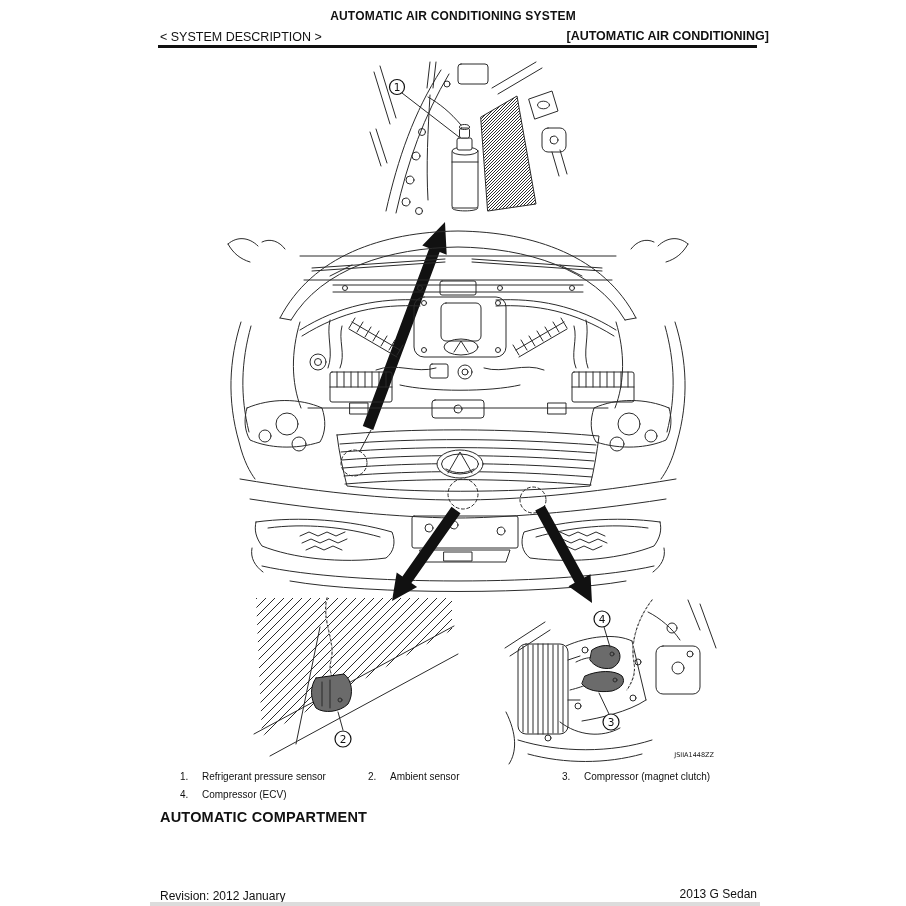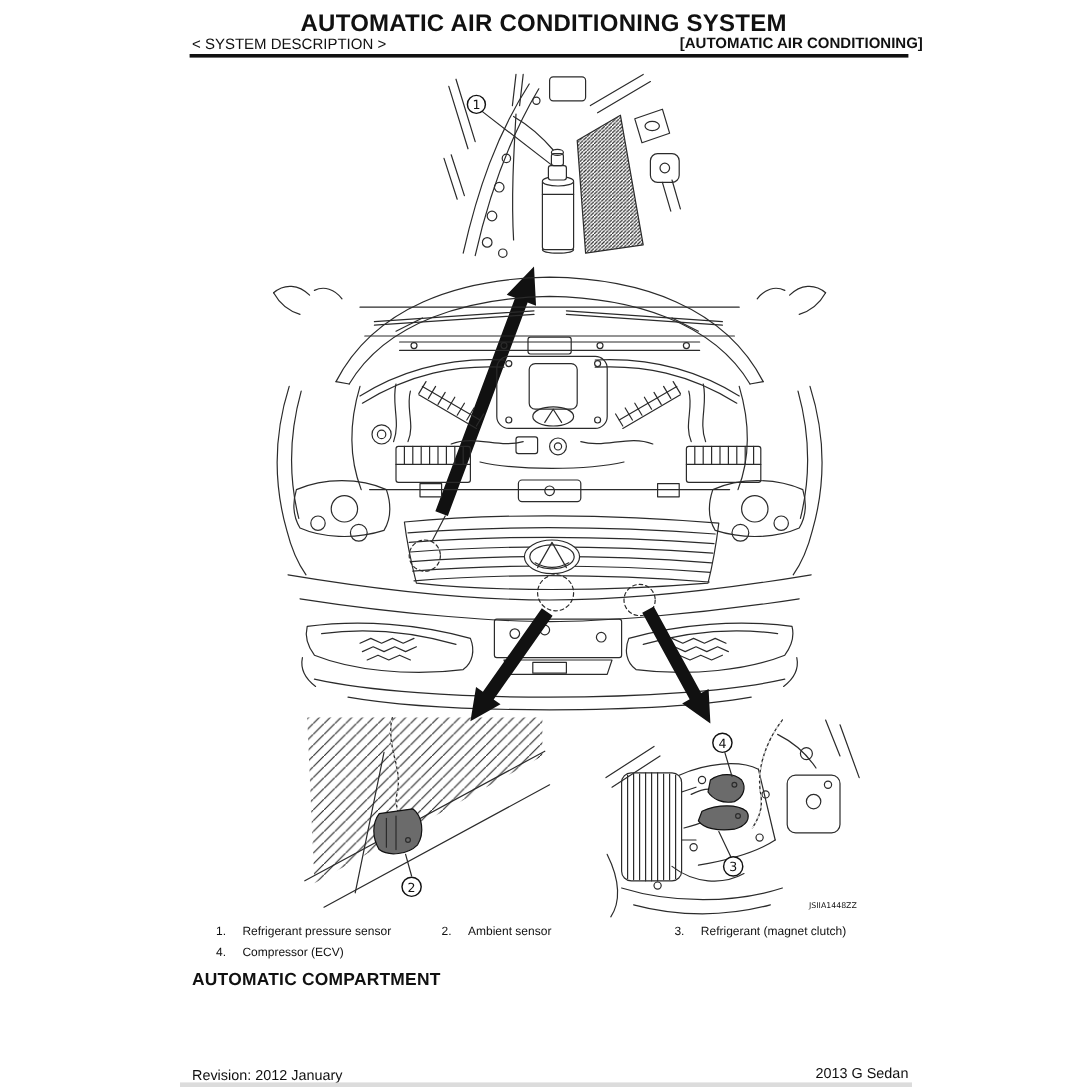--- a/index.html
+++ b/index.html
@@ -3,21 +3,21 @@
 <meta charset="utf-8">
 <style>
   html,body{margin:0;padding:0;}
   body{
     width:906px;height:906px;background:#ffffff;position:relative;overflow:hidden;
     font-family:"Liberation Sans","DejaVu Sans",sans-serif;color:#111;
     -webkit-font-smoothing:antialiased;
   }
   .abs{position:absolute;}
   
-  .doc-title{top:9px;left:0;width:100%;text-align:center;font-weight:bold;font-size:20px;letter-spacing:0.2px;}
+  .doc-title{top:9px;left:0;width:100%;text-align:center;font-weight:bold;font-size:12px;letter-spacing:0.2px;}
   .sub-left{top:30px;left:160px;font-size:12.5px;}
   .sub-right{top:29px;right:137px;font-size:12.5px;font-weight:bold;}
   .head-rule{top:45px;left:158px;width:599px;height:2.5px;background:#111;}
   
   .figure{top:55px;left:150px;width:620px;height:715px;}
   .figure path,.figure line,.figure circle,.figure rect,.figure ellipse,.figure polyline{
     fill:none;stroke:#2b2b2b;stroke-width:1;stroke-linecap:round;stroke-linejoin:round;}
   .figure .fill-dark{fill:#111;stroke:none;}
   .figure .blob{fill:#6b6b6b;stroke:#111;stroke-width:1;}
   .figure .screen{fill:url(#condScreen);}
@@ -357,21 +357,21 @@
   </g>
 </svg>
 
 <div class="legend-item" style="left:180px;top:771px;">
   <span class="num">1.</span><span>Refrigerant pressure sensor</span>
 </div>
 <div class="legend-item" style="left:368px;top:771px;">
   <span class="num">2.</span><span>Ambient sensor</span>
 </div>
 <div class="legend-item" style="left:562px;top:771px;">
-  <span class="num">3.</span><span>Refrigerant (magnet clutch)</span>
+  <span class="num">3.</span><span>Compressor (magnet clutch)</span>
 </div>
 <div class="legend-item" style="left:180px;top:789px;">
   <span class="num">4.</span><span>Compressor (ECV)</span>
 </div>
 
 <div class="abs section-heading">AUTOMATIC COMPARTMENT</div>
 
 <div class="abs foot-rev">Revision: 2012 January</div>
 <div class="abs foot-code">HAC-34</div>
 <div class="abs foot-model">2013 G Sedan</div>

